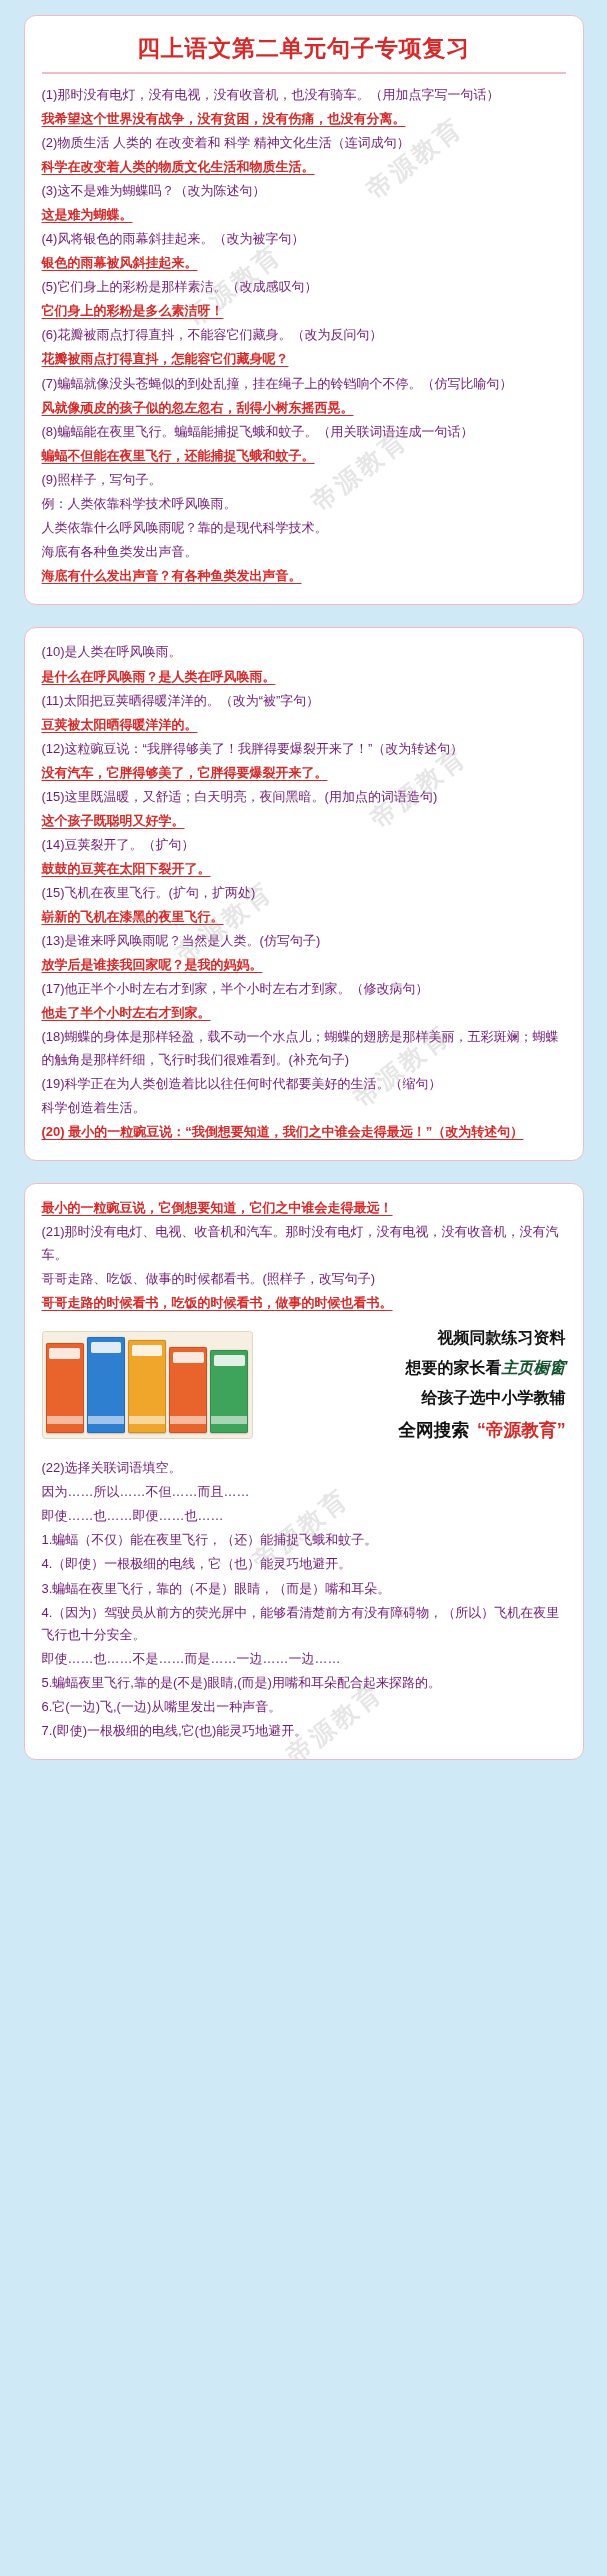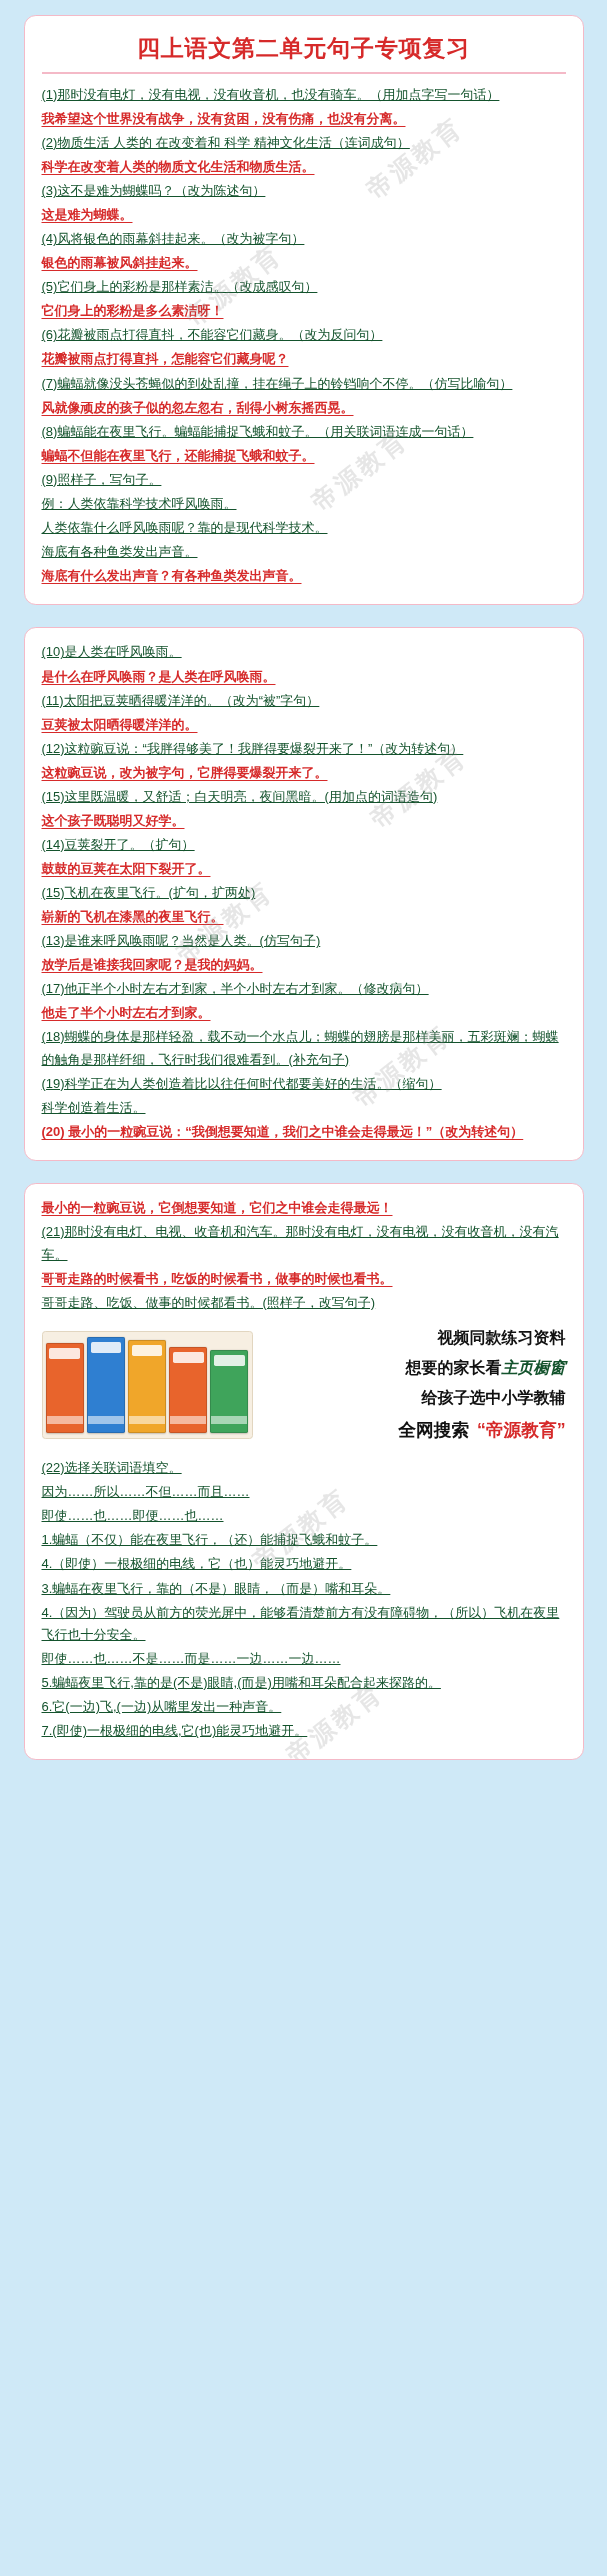--- a/index.html
+++ b/index.html
@@ -35,24 +35,23 @@
     font-family:"Liberation Serif","DejaVu Serif",serif;
   }
   .title-rule{
     height:1.7px;
     background:#f4b9c7;
     margin:0 0 10px 0;
   }
   .line{
     font-size:13px;
     line-height:1.72;
-    color:#14532d;
+    color:#701a75;
     margin:0 0 1.7px 0;
     word-break:break-all;
-    text-decoration:underline;
   }
   .ans{
     color:#d62a2a;
     text-decoration:underline;
     text-decoration-color:#d62a2a;
     text-underline-offset:2.5px;
     font-weight:bold;
   }
   
   .wm{
@@ -171,21 +170,21 @@
   <div class="card">
     <div class="wm" style="top:143px;left:337px;">帝源教育</div>
     <div class="wm" style="top:278px;left:143px;">帝源教育</div>
     <div class="wm" style="top:422px;left:320px;">帝源教育</div>
 
     <div class="line">(10)是人类在呼风唤雨。</div>
     <div class="line ans">是什么在呼风唤雨？是人类在呼风唤雨。</div>
     <div class="line">(11)太阳把豆荚晒得暖洋洋的。（改为“被”字句）</div>
     <div class="line ans">豆荚被太阳晒得暖洋洋的。</div>
     <div class="line">(12)这粒豌豆说：“我胖得够美了！我胖得要爆裂开来了！”（改为转述句）</div>
-    <div class="line ans">这粒豌豆说，改为被字句，它胖得要爆裂开来了。</div>
+    <div class="line ans">没有汽车，它胖得够美了，它胖得要爆裂开来了。</div>
     <div class="line">(15)这里既温暖，又舒适；白天明亮，夜间黑暗。(用加点的词语造句)</div>
     <div class="line ans">这个孩子既聪明又好学。</div>
     <div class="line">(14)豆荚裂开了。（扩句）</div>
     <div class="line ans">鼓鼓的豆荚在太阳下裂开了。</div>
     <div class="line">(15)飞机在夜里飞行。(扩句，扩两处)</div>
     <div class="line ans">崭新的飞机在漆黑的夜里飞行。</div>
     <div class="line">(13)是谁来呼风唤雨呢？当然是人类。(仿写句子)</div>
     <div class="line ans">放学后是谁接我回家呢？是我的妈妈。</div>
     <div class="line">(17)他正半个小时左右才到家，半个小时左右才到家。（修改病句）</div>
     <div class="line ans">他走了半个小时左右才到家。</div>
@@ -195,22 +194,22 @@
     <div class="line ans">(20) 最小的一粒豌豆说：“我倒想要知道，我们之中谁会走得最远！”（改为转述句）</div>
     <div class="line"></div>
   </div>
 
   <div class="card">
     <div class="wm" style="top:329px;left:219px;">帝源教育</div>
     <div class="wm" style="top:523px;left:253px;">帝源教育</div>
 
     <div class="line ans">最小的一粒豌豆说，它倒想要知道，它们之中谁会走得最远！</div>
     <div class="line">(21)那时没有电灯、电视、收音机和汽车。那时没有电灯，没有电视，没有收音机，没有汽车。</div>
+    <div class="line">哥哥走路、吃饭、做事的时候都看书。(照样子，改写句子)</div>
     <div class="line ans">哥哥走路的时候看书，吃饭的时候看书，做事的时候也看书。</div>
-    <div class="line">哥哥走路、吃饭、做事的时候都看书。(照样子，改写句子)</div>
 
     <div class="promo">
       <div class="books">
         <div class="bk bk1">
             <div class="cap"></div>
             <div class="band"></div>
           </div>
         <div class="bk bk2">
             <div class="cap"></div>
             <div class="band"></div>

